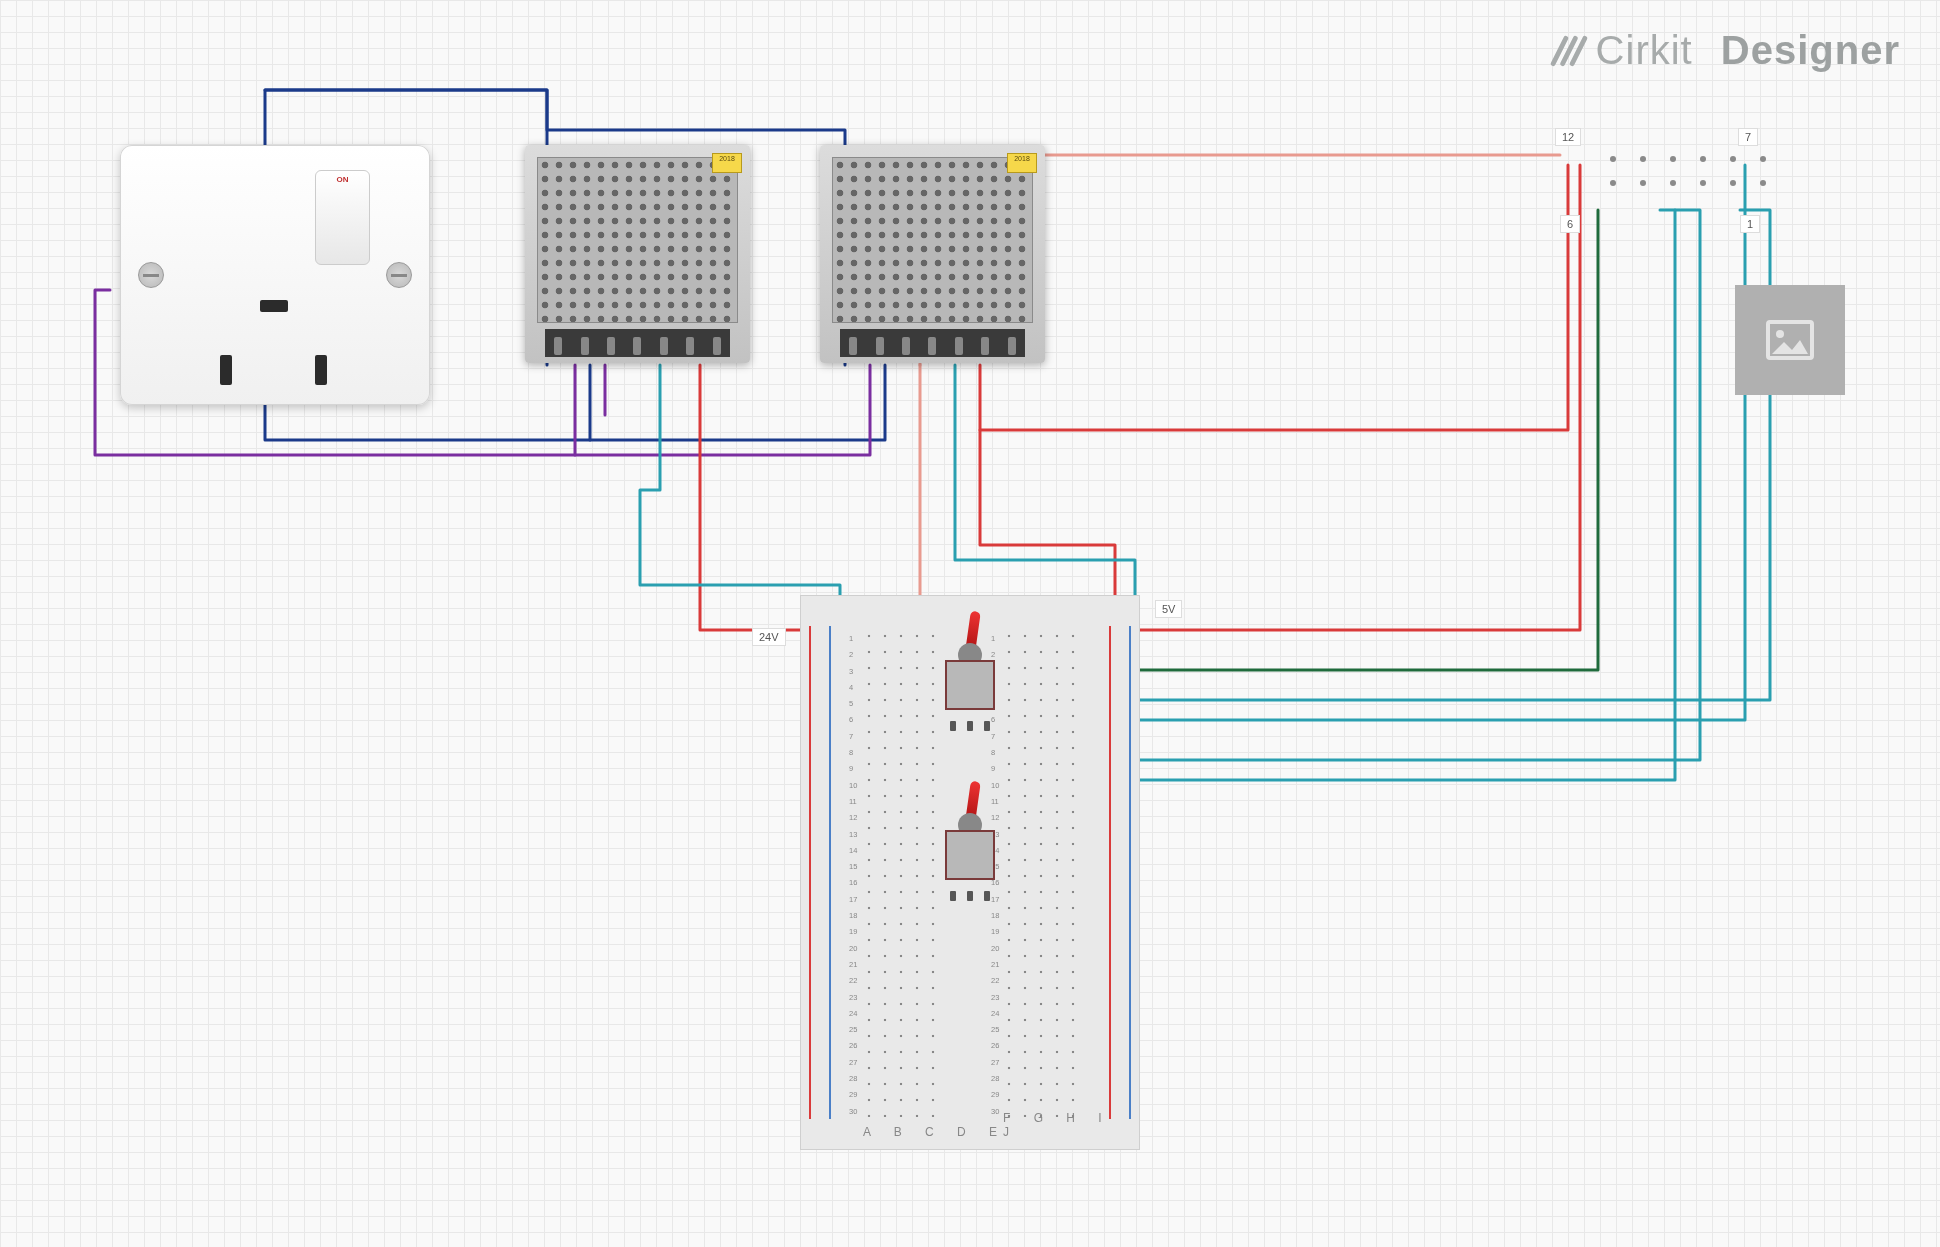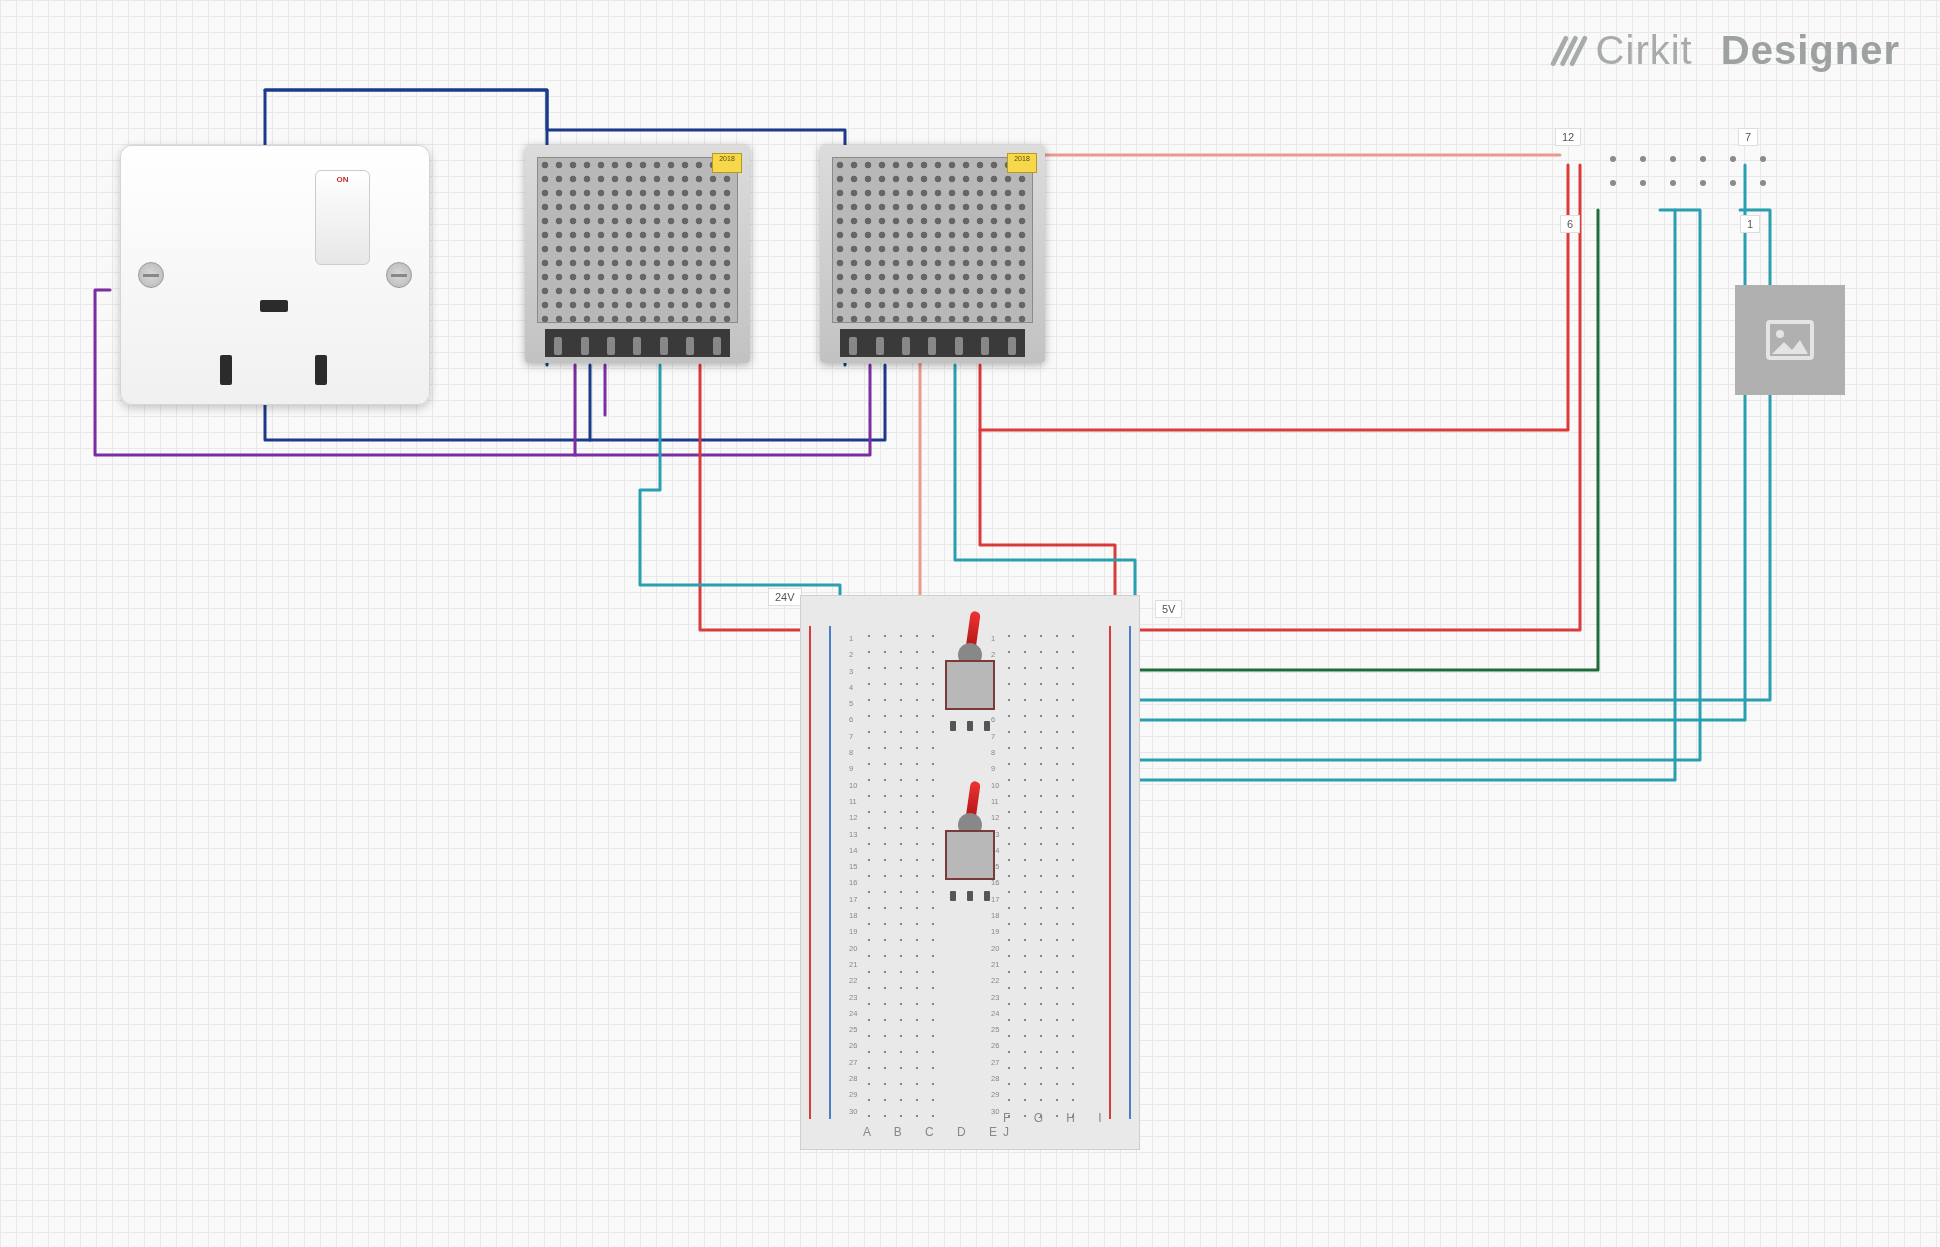--- a/index.html
+++ b/index.html
@@ -196,21 +196,21 @@
     <span></span>
       <span></span>
       <span></span>
       <span></span>
       <span></span>
       <span></span>
       <span></span>
   </div>
 </div>
 
-<div class="lbl" style="left:752px;top:588px;margin-left:16px;">24V</div>
+<div class="lbl" style="left:752px;top:628px;">24V</div>
 <div class="lbl" style="left:1155px;top:600px;">5V</div>
 <div class="lbl" style="left:1555px;top:128px;">12</div>
 <div class="lbl" style="left:1738px;top:128px;">7</div>
 <div class="lbl" style="left:1560px;top:215px;">6</div>
 <div class="lbl" style="left:1740px;top:215px;">1</div>
 
 <div class="comp breadboard">
   <div class="bb-rail l1">
     <span class="line red"></span>
       <span class="line blue"></span>

